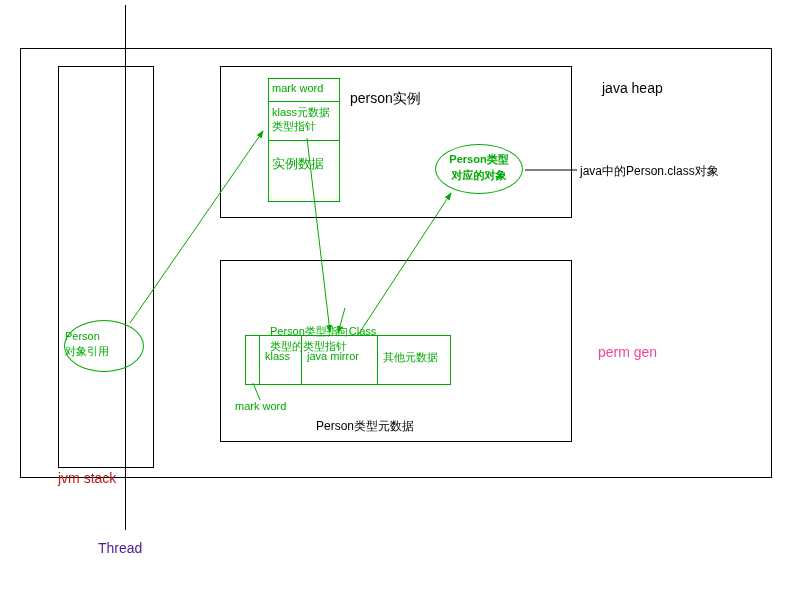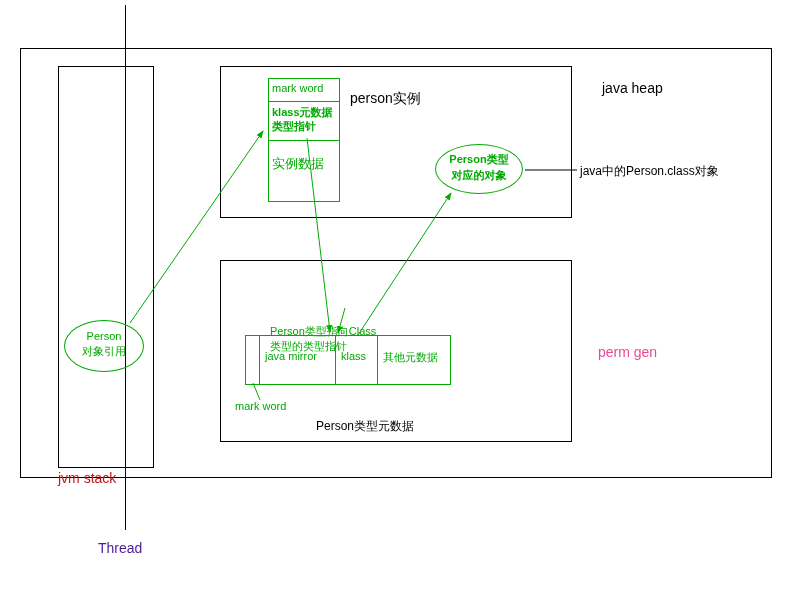--- a/index.html
+++ b/index.html
@@ -79,21 +79,20 @@
     padding: 3px;
     height: 16px;
   }
   .klass-cell {
     border-bottom: 1px solid #0a0;
     font-size: 11px;
     color: #0a0;
     padding: 3px;
     height: 32px;
     line-height: 14px;
-    font-weight: bold;
   }
   .instdata-cell {
     font-size: 13px;
     color: #0a0;
     padding: 3px;
     padding-top: 14px;
   }
   .person-inst-label {
     position: absolute;
     left: 350px;
@@ -127,21 +126,20 @@
   .person-ref-ellipse {
     position: absolute;
     left: 64px;
     top: 320px;
     width: 80px;
     height: 52px;
     border: 1px solid #0a0;
     border-radius: 50%;
     font-size: 11px;
     color: #0a0;
-    text-align: center;
     padding-top: 8px;
     line-height: 15px;
     box-sizing: border-box;
   }
   .meta-table {
     position: absolute;
     left: 245px;
     top: 335px;
     border: 1px solid #0a0;
     display: flex;
@@ -248,22 +246,22 @@
   <span>对象引用</span>
 </div>
 
 <div class="green-text-multi" style="left:270px; top:278px;">
   <span>Person类型指向Class</span><br>
   <span>类型的类型指针</span>
 </div>
 
 <div class="meta-table">
   <div class="meta-cell mw"></div>
+  <div class="meta-cell kl">klass</div>
   <div class="meta-cell jm">java mirror</div>
-  <div class="meta-cell kl">klass</div>
   <div class="meta-cell ot">其他元数据</div>
 </div>
 <div class="meta-table-label">Person类型元数据</div>
 <div class="markword-label">mark word</div>
 
 <svg class="overlay">
   <defs>
     <marker id="arrg" markerWidth="8" markerHeight="8" refX="7" refY="3" orient="auto">
       <path d="M0,0 L8,3 L0,6 Z" fill="#0a0"></path>
     </marker>

